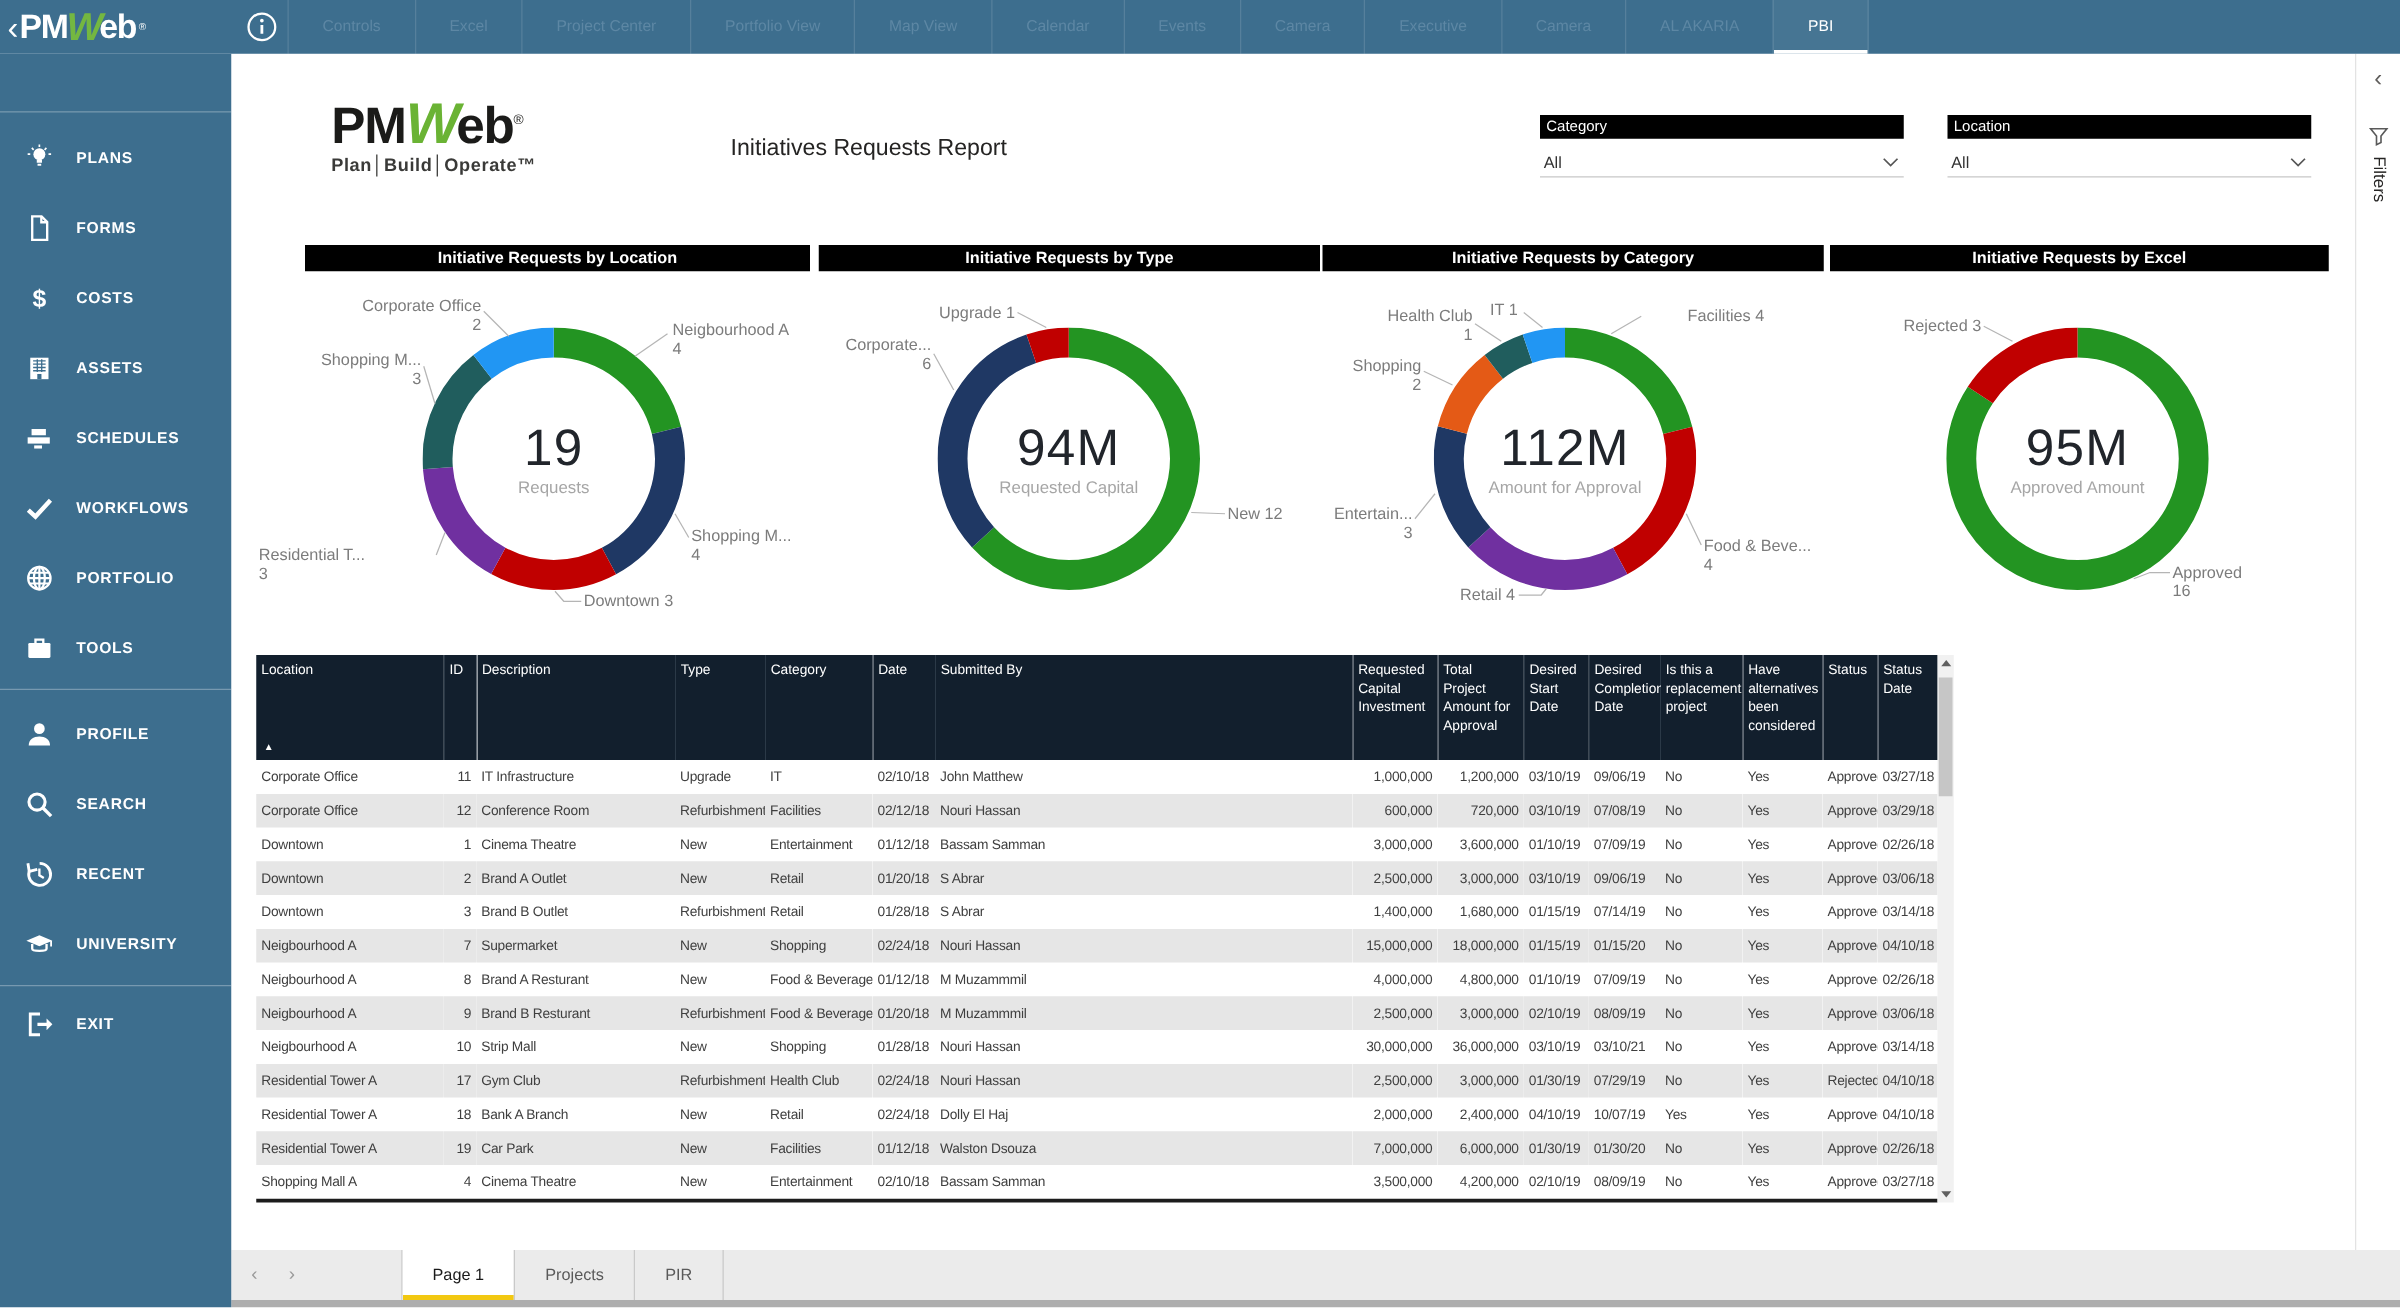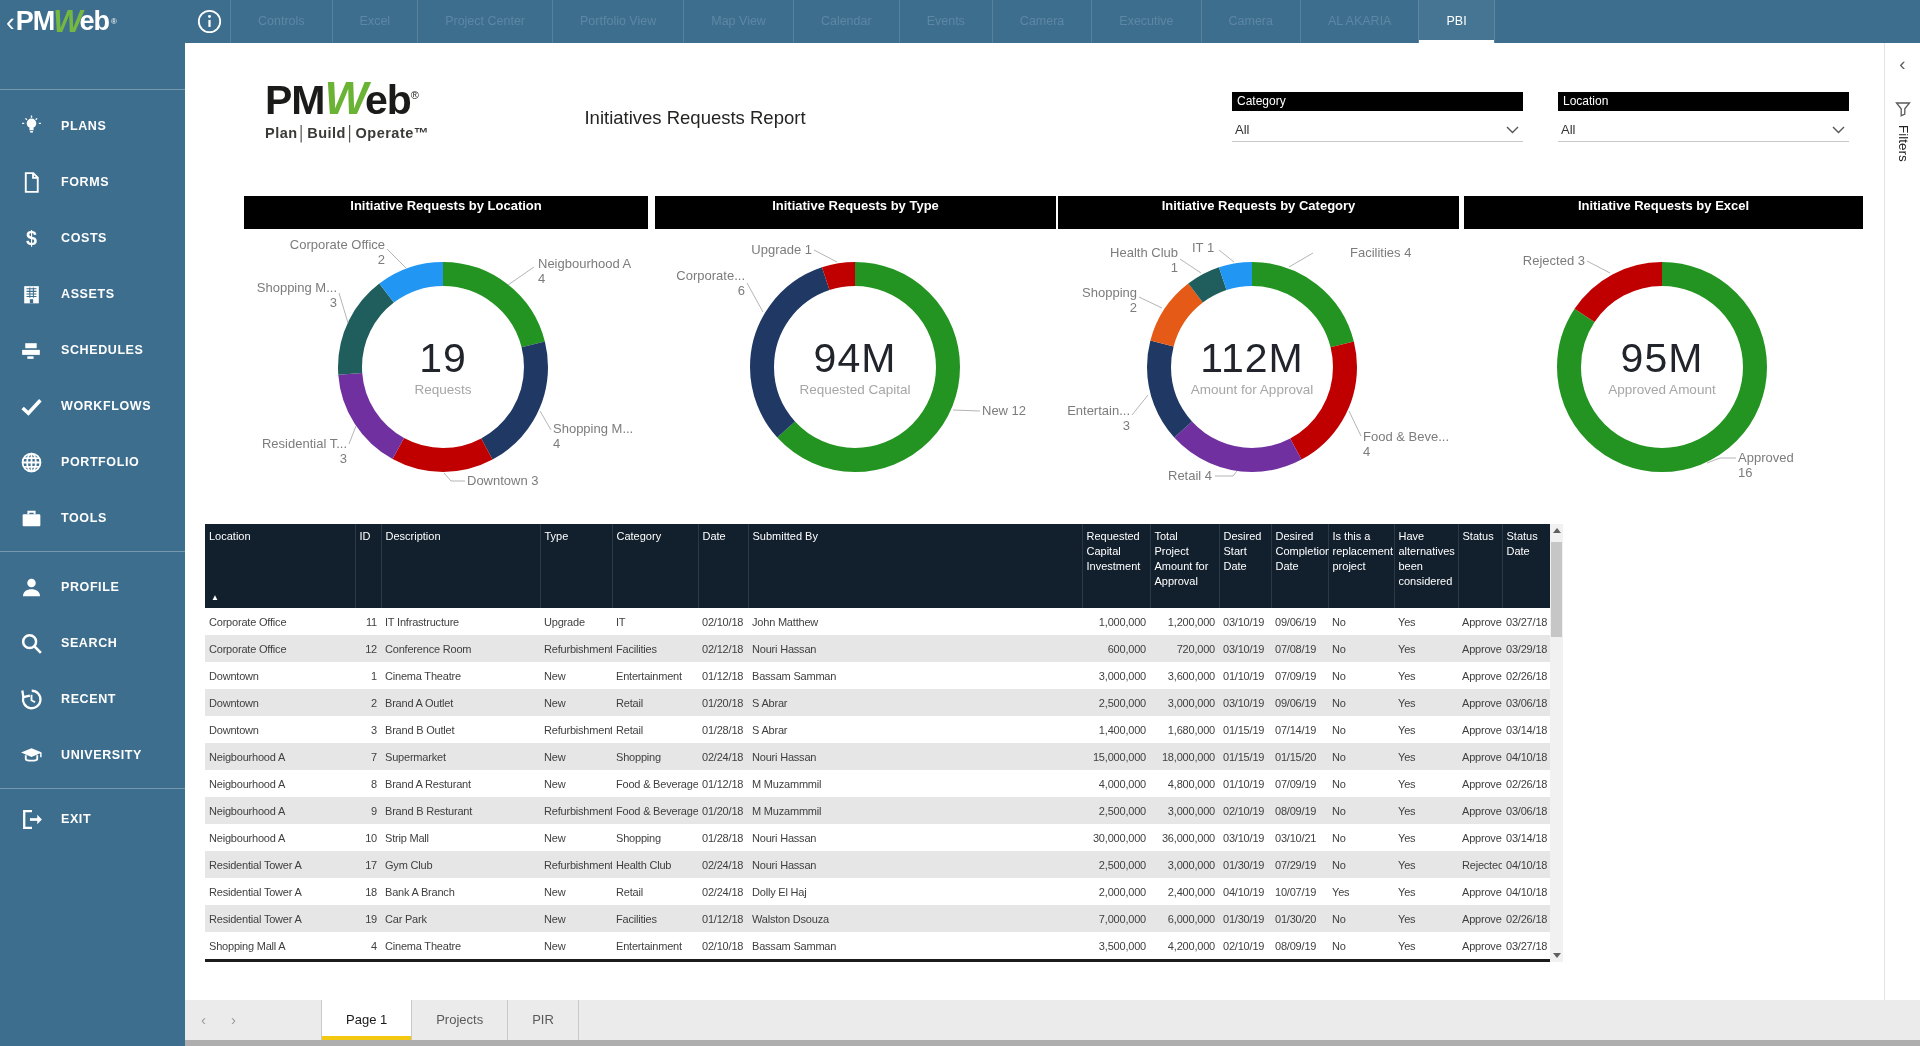--- a/index.html
+++ b/index.html
@@ -46,21 +46,21 @@
   .rlogo .tag { font-size:14.5px; color:#3a3a38; font-weight:600; letter-spacing:0.5px; margin-top:0px; }
 
   .rtitle { left:330px; top:64px; width:360px; text-align:center; font-size:18.5px; color:#252423; font-weight:300; }
 
   .filter-group { width:291px; }
   .filter-label { height:19px; background:#000; color:#fff; font-size:12px; line-height:19px; padding-left:5px; }
   .filter-value { margin-top:7px; height:24px; display:flex; align-items:center; justify-content:space-between; border-bottom:1px solid #c8c8c8; cursor:pointer; }
   .filter-value span { font-size:13px; color:#333; padding-left:3px; }
   .filter-value svg { margin-right:4px; }
 
-  .section-bar { top:153px; height:33px; background:#000; color:#fff; font-size:13px; font-weight:600; text-align:center; line-height:20px; }
+  .section-bar { top:153px; height:21px; background:#000; color:#fff; font-size:13px; font-weight:600; text-align:center; line-height:20px; }
 
   .donut { width:210px; height:210px; }
   .donut-center { position:absolute; left:0; top:0; width:210px; height:210px; display:flex; flex-direction:column; align-items:center; justify-content:center; pointer-events:none; }
   .donut-value { font-size:41px; font-weight:300; color:#21252b; letter-spacing:1px; line-height:42px; }
   .donut-sub { font-size:13.5px; color:#a6a6a6; margin-top:3px; }
 
   .callout { font-size:13px; color:#7c7c7c; line-height:14.5px; z-index:3; }
   #connectors { left:0; top:0; width:1699px; height:957px; pointer-events:none; z-index:2; }
   #connectors polyline { fill:none; stroke:#b5b5b5; stroke-width:1; }
 
@@ -359,21 +359,21 @@
       <div>4</div>
     </div>
   <div class="abs callout" style="left:12px; top:238px; width:140px; text-align:right;">
       <div>Shopping M...</div>
       <div>3</div>
     </div>
   <div class="abs callout" style="left:368px; top:379px;">
       <div>Shopping M...</div>
       <div>4</div>
     </div>
-  <div class="abs callout" style="left:22px; top:394px; width:140px; text-align:right;">
+  <div class="abs callout" style="left:22px; top:394px; width:140px; text-align:left;">
       <div>Residential T...</div>
       <div>3</div>
     </div>
   <div class="abs callout" style="left:282px; top:431px;">
       <div>Downtown 3</div>
     </div>
 
   <div class="abs callout" style="left:505px; top:200px; width:122px; text-align:right;">
       <div>Upgrade 1</div>
     </div>

